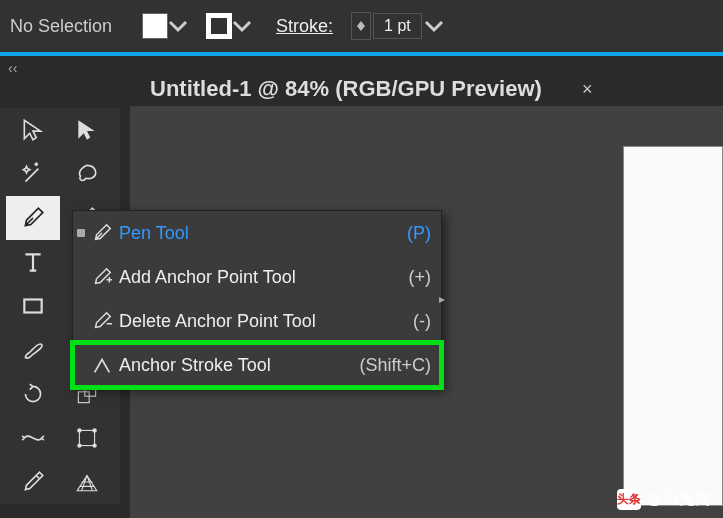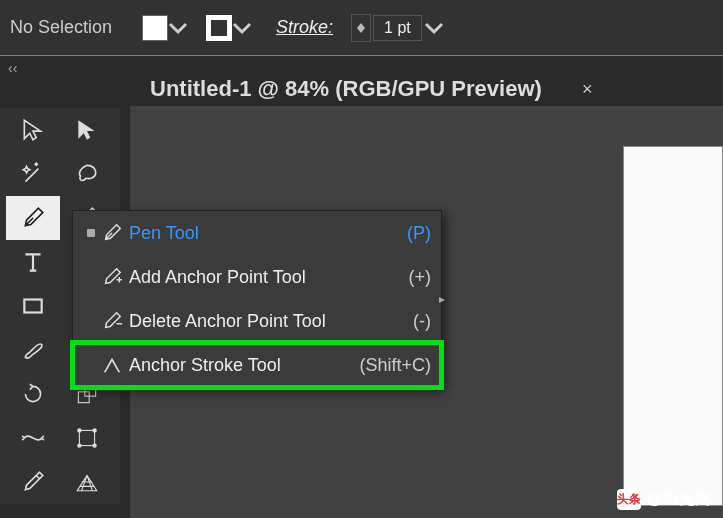--- a/index.html
+++ b/index.html
@@ -1,29 +1,29 @@
 <!DOCTYPE html>
 <html><head>
 <meta charset="utf-8">
 <style>
   * { box-sizing: border-box; margin: 0; padding: 0; }
   body { width: 723px; height: 518px; background: #2a2a2a; font-family: Arial, sans-serif; overflow: hidden; position: relative; }
   
   .topbar {
     height: 56px; background: #323232; display: flex; align-items: center;
-    padding: 0 10px; color: #ddd; gap: 10px; border-bottom: 1px solid #0ea5e9;
+    padding: 0 10px; color: #ddd; gap: 10px; border-bottom: 4px solid #0ea5e9;
   }
   .no-sel { font-size: 18px; color: #ccc; margin-right: 20px; }
   .fill-swatch { display:flex; align-items:center; }
   .color-box { width:26px; height:26px; background:#fff; border:1px solid #666; }
   .chev-btn { width:20px; height:28px; background:#323232; display:flex; align-items:center; justify-content:center; }
   .stroke-swatch { display:flex; align-items:center; margin-left:8px; }
   .stroke-box { width:26px; height:26px; background:#fff; position:relative; }
   .stroke-box::after{ content:""; position:absolute; inset:5px; background:#323232; }
-  .stroke-label { font-size:18px; color:#eee; margin-left:14px; text-decoration: underline; font-style: italic; }
+  .stroke-label { font-size:18px; color:#eee; margin-left:14px; text-decoration: underline; }
   .pt-box { display:flex; align-items:center; margin-left:8px; gap:2px;text-align:right; }
   .spin { width:20px; height:28px; border:1px solid #555; display:flex; flex-direction:column; justify-content:center; align-items:center; font-size:8px; color:#bbb;}
   .pt-val { border:1px solid #555; padding:3px 10px; color:#eee; font-size:16px; }
   .uniform { margin-left:auto; display:flex; align-items:center; gap:10px; }
   .line-preview { width:70px; height:3px; background:#000; background-color:#fff; margin-left:10px;}
   .line-wrap{ background:#fff; padding:10px 8px; }
   .uniform-lbl{ background:#fff; color:#000; font-size:18px; padding:8px 14px;}
   
   .panel-collapse { position:absolute; top:56px; left:4px; color:#aaa; font-size:14px; padding:4px;}
   
@@ -39,21 +39,21 @@
   .tab { font-size:22px; font-weight:bold; padding:10px 20px; }
   .close-x { font-size:18px; color:#ccc; }
   
   .canvas-area { position:absolute; left:130px; top:106px; right:0; bottom:0; background:#414141; }
   .canvas { position:absolute; right:0; top:40px; width:100px; height:360px; background:#fafafa; border:1px solid #888;}
   
   .flyout {
     position:absolute; left:72px; top:210px; width:370px; background:#3b3b3b;
     border:1px solid #222; box-shadow:4px 4px 10px rgba(0,0,0,.5); z-index:10;
   }
-  .fly-item { display:flex; align-items:center; height:44px; padding:0 10px 0 14px; color:#eee; font-size:18px; gap:4px; position:relative;}
+  .fly-item { display:flex; align-items:center; height:44px; padding:0 10px 0 4px; color:#eee; font-size:18px; gap:4px; position:relative;}
   .fly-item .dot { width:8px; height:8px; background:#aaa; border-radius:1px; visibility:hidden;}
   .fly-item.sel .dot{ visibility:visible;}
   .fly-item .icon { width:26px; display:flex; justify-content:center; }
   .fly-item .label { flex:1; }
   .fly-item .key { color:#ccc; }
   .fly-item.sel .label, .fly-item.sel .key { color:#3399ff; }
   .fly-item.highlight { outline:5px solid #00e015; outline-offset:-2px; background:#3b3b3b;}
   .fly-arrow { position:absolute; right:-4px; top:50%; transform:translateY(-50%); color:#aaa; font-size:12px;}
   
   .watermark { position:absolute; right:12px; bottom:8px; color:#fff; font-size:16px; display:flex; align-items:center; gap:6px;}

